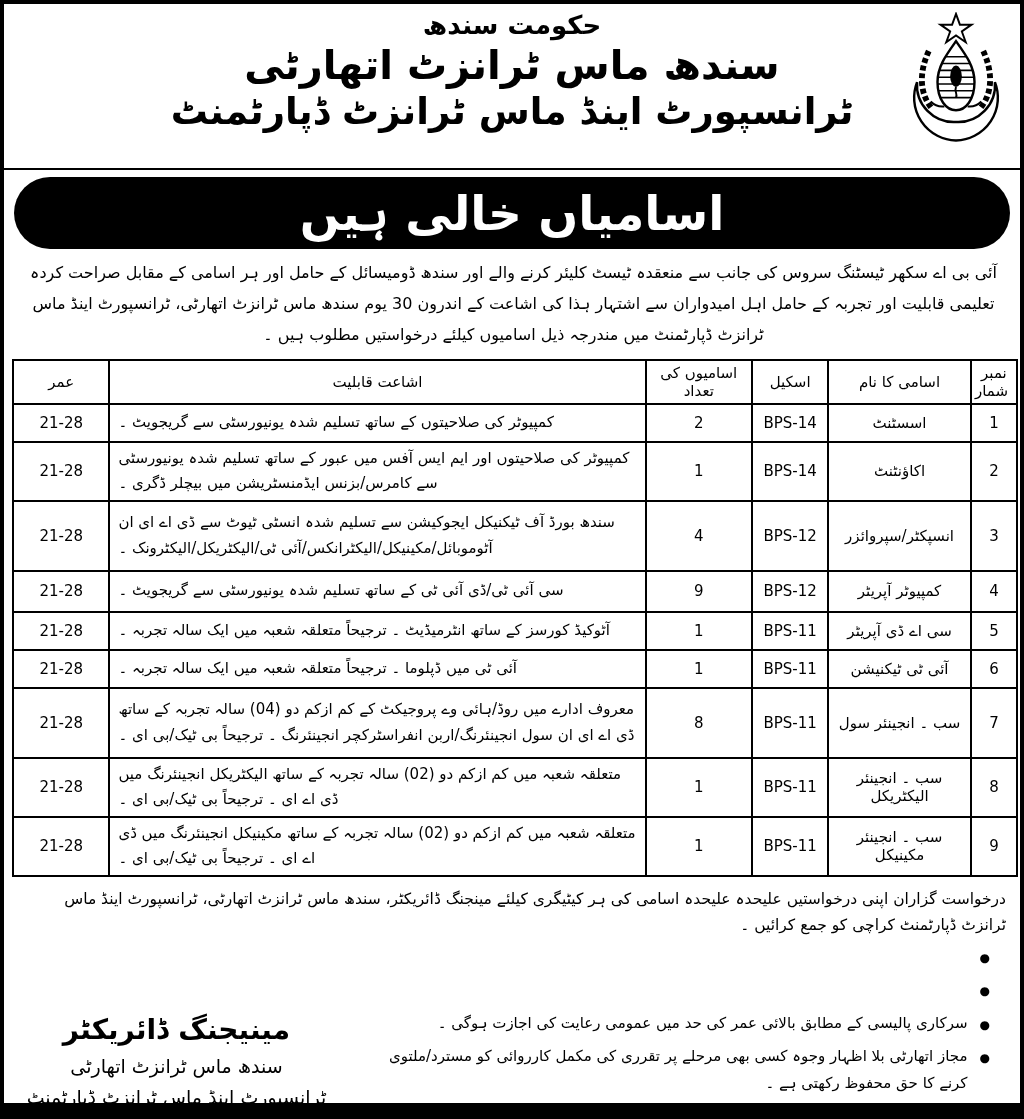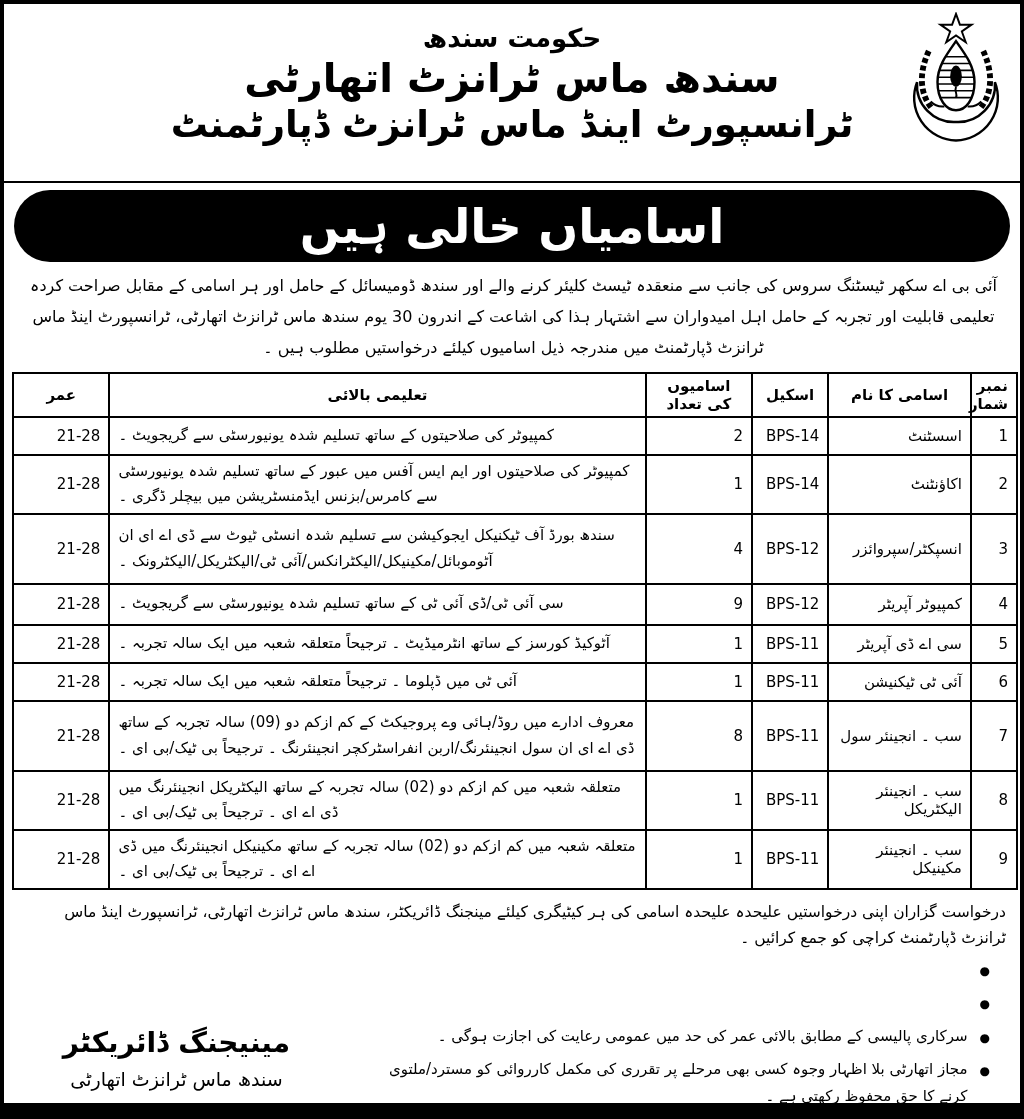--- a/index.html
+++ b/index.html
@@ -7,21 +7,21 @@
     position:relative;
     width:1024px; height:1119px;
     box-sizing:border-box;
     background:#fff;
     border:4px solid #000;
     overflow:hidden;
     font-family:"DejaVu Sans", sans-serif;
     color:#000;
   }
   
-  .header { position:relative; height:156px; text-align:center; padding-top:19px; }
+  .header { position:relative; height:156px; text-align:center; padding-top:6px; }
   .header .govt   { font-size:26px; font-weight:bold; direction:rtl; }
   .header .auth   { font-size:40px; font-weight:bold; direction:rtl; margin-top:2px; }
   .header .dept   { font-size:37px; font-weight:bold; direction:rtl; margin-top:2px; }
   .logo { position:absolute; top:8px; right:14px; width:100px; height:146px; }
   .header-rule { border:none; border-top:2px solid #000; margin:2px 0 0 0; }
 
   
   .banner {
     margin:7px 10px 6px 10px; height:72px;
     background:#000; border-radius:40px;
@@ -40,22 +40,22 @@
   table.jobs {
     direction:rtl; border-collapse:collapse;
     width:1006px; margin:0 8px;
     table-layout:fixed;
   }
   table.jobs th, table.jobs td {
     border:2px solid #000;
     font-size:15px; padding:3px 8px;
     vertical-align:middle;
   }
-  table.jobs th { font-weight:bold; height:30px; }
-  td.c { text-align:right;margin-left:40px; }
+  table.jobs th { font-weight:normal; height:30px; }
+  td.c { text-align:center;margin-left:40px; }
   td.q { text-align:left; line-height:1.7; }
   tr.h34 td { height:30px; } tr.h36 td { height:33px; }
   tr.tall td { height:62px; }
 
   
   .submit-line { direction:rtl; text-align:right; font-size:15.5px; padding:9px 14px 2px 14px; line-height:1.7; }
   .bullet { display:flex; direction:rtl; gap:12px; padding:3px 30px 3px 14px; font-size:15px; line-height:1.8; align-items:flex-start; }
   .bullet .dot { font-size:12px; margin-top:5px; flex:0 0 auto; }
 
   .split { display:flex; direction:rtl; margin-top:2px; }
@@ -122,21 +122,21 @@
       <col style="width:106px">
         <col style="width:534px">
         <col style="width:96px">
     </colgroup>
     <tbody>
         <tr>
       <th>نمبر شمار</th>
       <th>اسامی کا نام</th>
       <th>اسکیل</th>
       <th>اسامیوں کی تعداد</th>
-      <th>تعلیمی بالائی</th>
+      <th>اشاعت قابلیت</th>
       <th>عمر</th>
     </tr>
     <tr class="h34">
       <td class="c">1</td>
       <td class="c">اسسٹنٹ</td>
       <td class="c">BPS-14</td>
       <td class="c">2</td>
       <td class="q">کمپیوٹر کی صلاحیتوں کے ساتھ تسلیم شدہ یونیورسٹی سے گریجویٹ ۔</td>
       <td class="c">21-28</td>
     </tr>
@@ -178,21 +178,21 @@
       <td class="c">BPS-11</td>
       <td class="c">1</td>
       <td class="q">آئی ٹی میں ڈپلوما ۔ ترجیحاً متعلقہ شعبہ میں ایک سالہ تجربہ ۔</td>
       <td class="c">21-28</td>
     </tr>
     <tr class="tall">
       <td class="c">7</td>
       <td class="c">سب ۔ انجینئر سول</td>
       <td class="c">BPS-11</td>
       <td class="c">8</td>
-      <td class="q">معروف ادارے میں روڈ/ہائی وے پروجیکٹ کے کم ازکم دو (09) سالہ تجربہ کے ساتھ ڈی اے ای ان سول انجینئرنگ/اربن انفراسٹرکچر انجینئرنگ ۔ ترجیحاً بی ٹیک/بی ای ۔</td>
+      <td class="q">معروف ادارے میں روڈ/ہائی وے پروجیکٹ کے کم ازکم دو (04) سالہ تجربہ کے ساتھ ڈی اے ای ان سول انجینئرنگ/اربن انفراسٹرکچر انجینئرنگ ۔ ترجیحاً بی ٹیک/بی ای ۔</td>
       <td class="c">21-28</td>
     </tr>
     <tr class="h34">
       <td class="c">8</td>
       <td class="c">سب ۔ انجینئر الیکٹریکل</td>
       <td class="c">BPS-11</td>
       <td class="c">1</td>
       <td class="q">متعلقہ شعبہ میں کم ازکم دو (02) سالہ تجربہ کے ساتھ الیکٹریکل انجینئرنگ میں ڈی اے ای ۔ ترجیحاً بی ٹیک/بی ای ۔</td>
       <td class="c">21-28</td>
     </tr>

